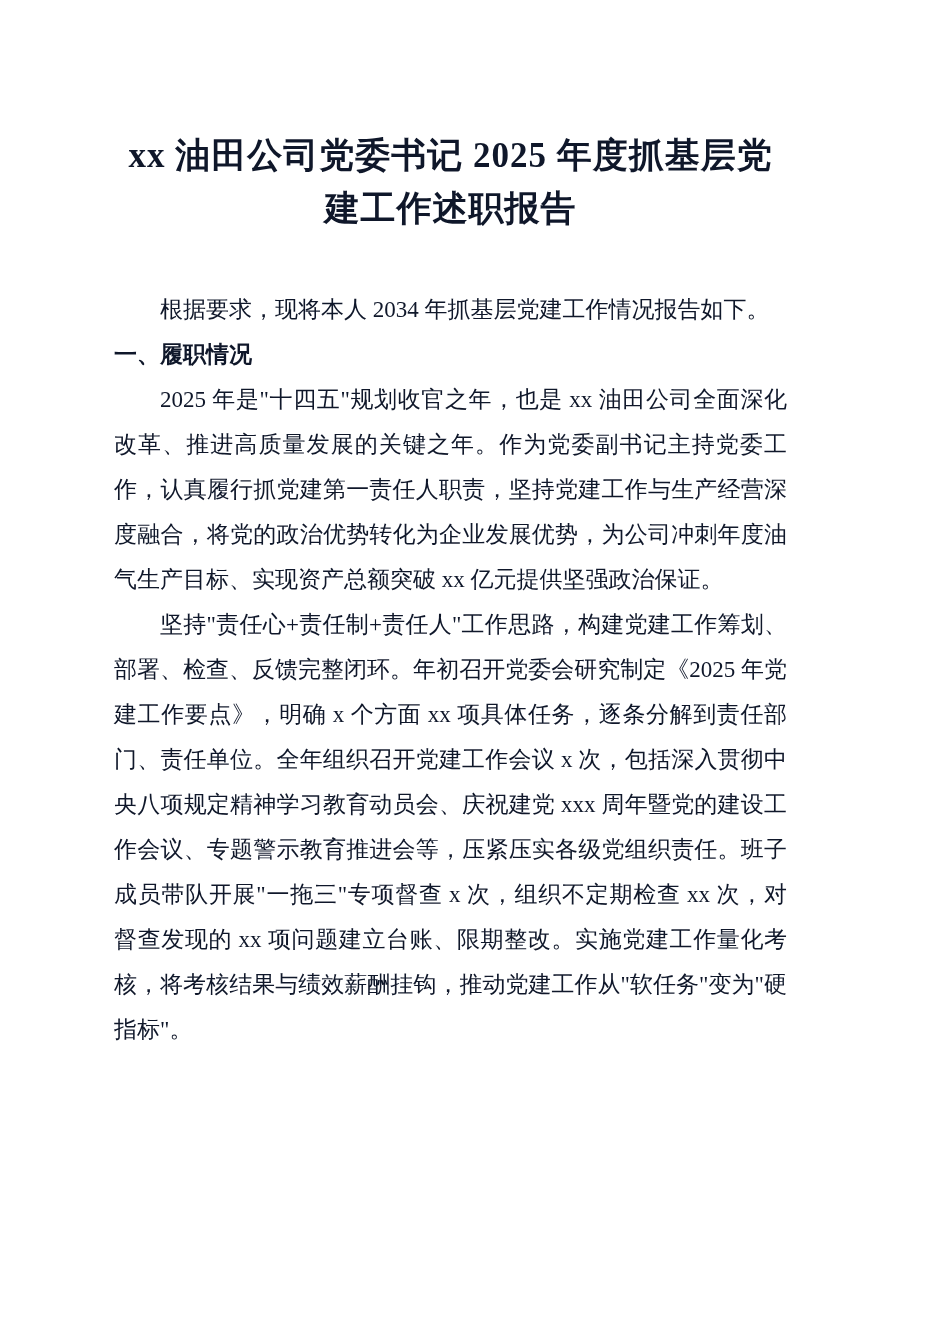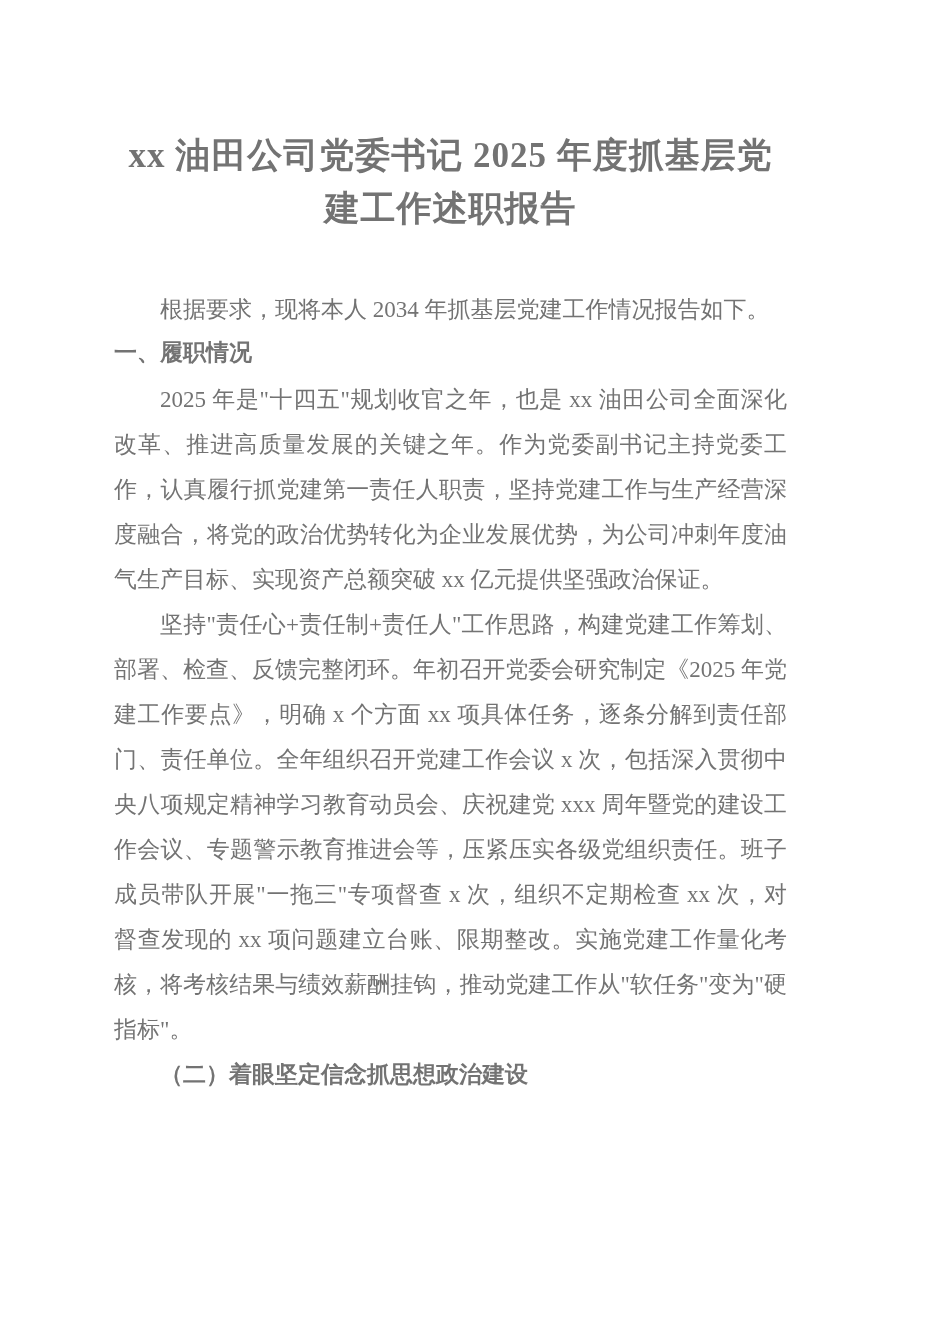--- a/index.html
+++ b/index.html
@@ -7,21 +7,21 @@
     padding: 0;
     background: #ffffff;
   }
   .page {
     position: relative;
     width: 901px;
     min-height: 1344px;
     box-sizing: border-box;
     padding: 130px 114px 60px 114px;
     background: #ffffff;
-    color: #737373;
+    color: #0f172a;
     font-family: "Liberation Serif", "DejaVu Serif", serif;
   }
   .doc-title {
     margin: 0 0 52px 0;
     font-size: 35px;
     font-weight: bold;
     text-align: center;
     line-height: 1.5;
     letter-spacing: 1px;
     font-family: "Liberation Serif", "DejaVu Serif", serif;
@@ -34,35 +34,34 @@
     font-size: 23px;
     line-height: 45px;
     text-align: justify;
     word-break: break-all;
   }
   .para.body {
     text-indent: 2em;
     font-weight: normal;
   }
   .para.h1 {
-    font-family: Liberation Mono, monospace;
+    font-family: Liberation Sans, sans-serif;
     font-weight: bold;
     text-indent: 0;
   }
   .para.h2 {
     font-weight: bold;
     text-indent: 2em;
     font-family: "Liberation Serif", "DejaVu Serif", serif;
   }
 </style>
 </head>
 <body>
 
 <div class="page">
   <h1 class="doc-title">xx 油田公司党委书记 2025 年度抓基层党建工作述职报告</h1>
   <div class="content">
       <p class="para body">根据要求，现将本人 2034 年抓基层党建工作情况报告如下。</p>
       <p class="para h1">一、履职情况</p>
       <p class="para body">2025 年是"十四五"规划收官之年，也是 xx 油田公司全面深化改革、推进高质量发展的关键之年。作为党委副书记主持党委工作，认真履行抓党建第一责任人职责，坚持党建工作与生产经营深度融合，将党的政治优势转化为企业发展优势，为公司冲刺年度油气生产目标、实现资产总额突破 xx 亿元提供坚强政治保证。</p>
       <p class="para body">坚持"责任心+责任制+责任人"工作思路，构建党建工作筹划、部署、检查、反馈完整闭环。年初召开党委会研究制定《2025 年党建工作要点》，明确 x 个方面 xx 项具体任务，逐条分解到责任部门、责任单位。全年组织召开党建工作会议 x 次，包括深入贯彻中央八项规定精神学习教育动员会、庆祝建党 xxx 周年暨党的建设工作会议、专题警示教育推进会等，压紧压实各级党组织责任。班子成员带队开展"一拖三"专项督查 x 次，组织不定期检查 xx 次，对督查发现的 xx 项问题建立台账、限期整改。实施党建工作量化考核，将考核结果与绩效薪酬挂钩，推动党建工作从"软任务"变为"硬指标"。</p>
-      <p class="para h2">（二）着眼坚定信念抓思想政治建设</p>
     </div>
 </div>
 
 </body></html>

